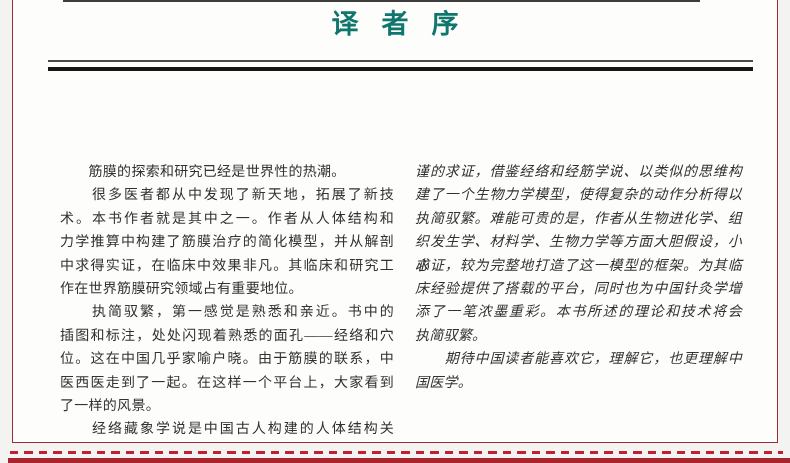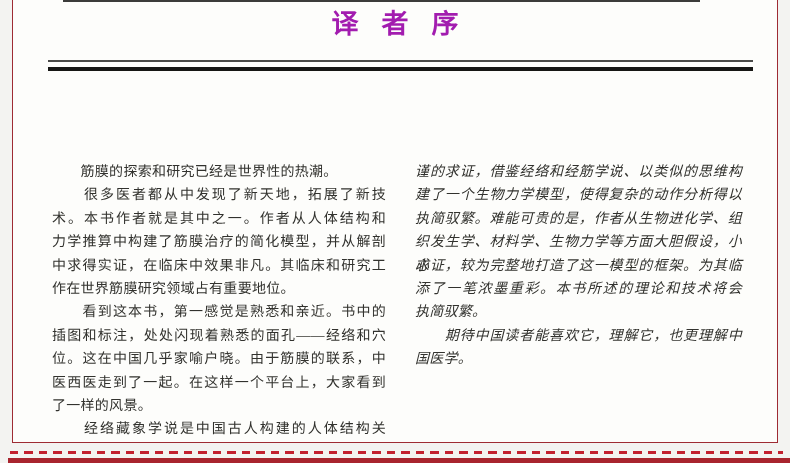--- a/index.html
+++ b/index.html
@@ -25,42 +25,42 @@
     left: 63px; top: 0;
     width: 637px; height: 1.5px;
     background: #3c3c3a;
   }
   .page-title {
     position: absolute;
     left: 0; right: 0; top: 11px;
     text-align: center;
     font-size: 27px;
     font-weight: bold;
-    color: #a21caf;
+    color: #0f766e;
     letter-spacing: 0.85em;
     text-indent: 0.85em;
     line-height: 34px;
   }
   .head-rule-thin {
     position: absolute;
     left: 48px; top: 60px;
     width: 705px; height: 1.5px;
     background: #4a4a48;
   }
   .head-rule-thick {
     position: absolute;
     left: 48px; top: 67px;
     width: 705px; height: 4px;
     background: #161614;
   }
   .text-column {
     position: absolute;
     top: 160px;
   }
-  .col-left  { left: 52px;  width: 334px; font-family: Liberation Serif, serif; }
+  .col-left  { left: 60px;  width: 334px; font-family: Liberation Serif, serif; }
   .col-right { left: 415px; width: 327px; font-style: italic; }
   .text-line {
     font-size: 14px;
     line-height: 23.4px;
     height: 23.4px;
     color: #32322e;
     text-align: left;
     letter-spacing: 0.02em;
     overflow: visible;
     white-space: normal;
@@ -95,34 +95,35 @@
 <div class="head-rule-thin"></div>
 <div class="head-rule-thick"></div>
 
 <div class="text-column col-left">
     <div class="text-line">　　筋膜的探索和研究已经是世界性的热潮。</div>
     <div class="text-line full">　　很多医者都从中发现了新天地，拓展了新技</div>
     <div class="text-line full">术。本书作者就是其中之一。作者从人体结构和</div>
     <div class="text-line full">力学推算中构建了筋膜治疗的简化模型，并从解剖</div>
     <div class="text-line full">中求得实证，在临床中效果非凡。其临床和研究工</div>
     <div class="text-line">作在世界筋膜研究领域占有重要地位。</div>
-    <div class="text-line full">　　看到这本书，第一感觉是熟悉和亲近。书中的</div>
+    <div class="text-line full">　　执简驭繁，第一感觉是熟悉和亲近。书中的</div>
     <div class="text-line full">插图和标注，处处闪现着熟悉的面孔——经络和穴</div>
     <div class="text-line full">位。这在中国几乎家喻户晓。由于筋膜的联系，中</div>
     <div class="text-line full">医西医走到了一起。在这样一个平台上，大家看到</div>
     <div class="text-line">了一样的风景。</div>
     <div class="text-line full">　　经络藏象学说是中国古人构建的人体结构关</div>
   </div>
 
 <div class="text-column col-right">
     <div class="text-line full">谨的求证，借鉴经络和经筋学说、以类似的思维构</div>
     <div class="text-line full">建了一个生物力学模型，使得复杂的动作分析得以</div>
     <div class="text-line full">执简驭繁。难能可贵的是，作者从生物进化学、组</div>
     <div class="text-line full">织发生学、材料学、生物力学等方面大胆假设，小心</div>
     <div class="text-line full">求证，较为完整地打造了这一模型的框架。为其临</div>
+    <div class="text-line full">床经验提供了搭载的平台，同时也为中国针灸学增</div>
     <div class="text-line full">添了一笔浓墨重彩。本书所述的理论和技术将会</div>
     <div class="text-line">执简驭繁。</div>
     <div class="text-line full">　　期待中国读者能喜欢它，理解它，也更理解中</div>
     <div class="text-line">国医学。</div>
   </div>
 
 <div class="dashed-divider"></div>
 <div class="bottom-bar"></div>
 
 </body></html>

